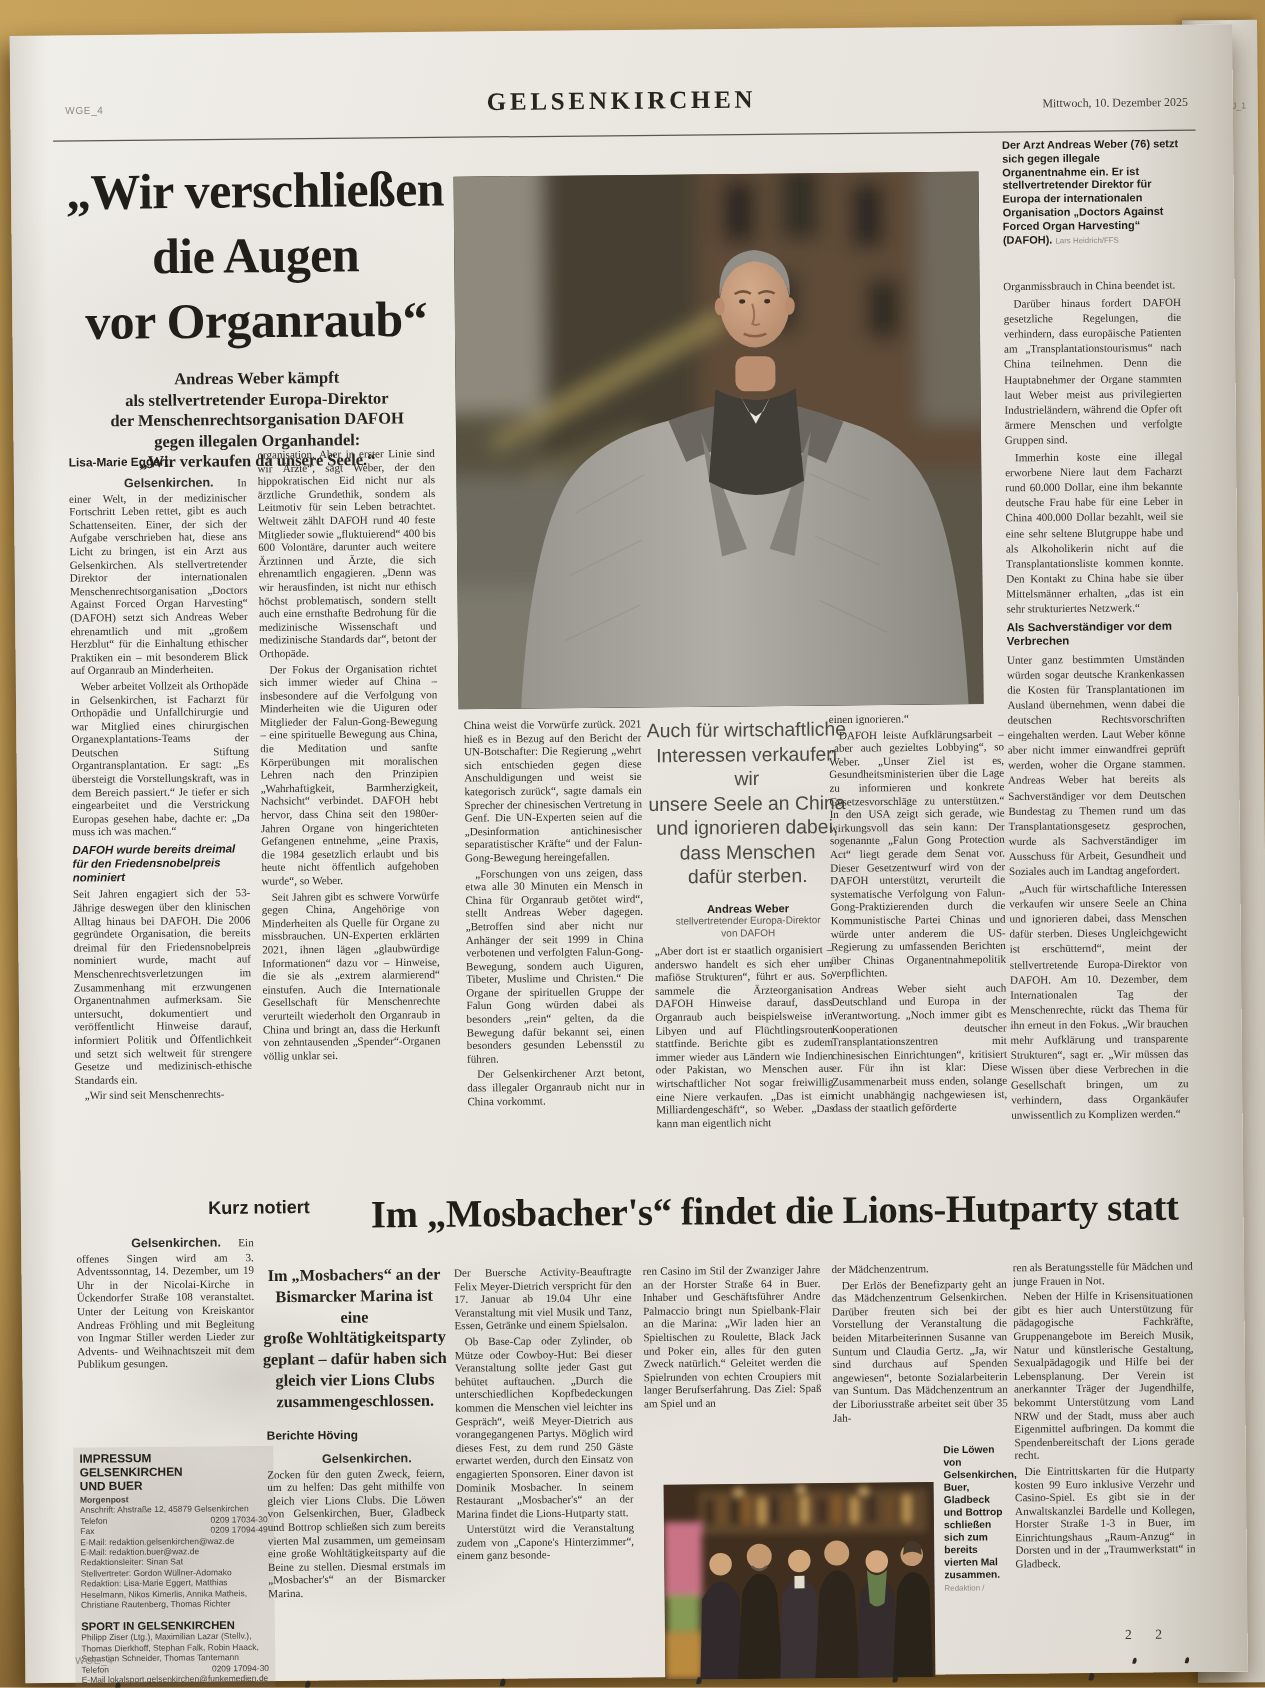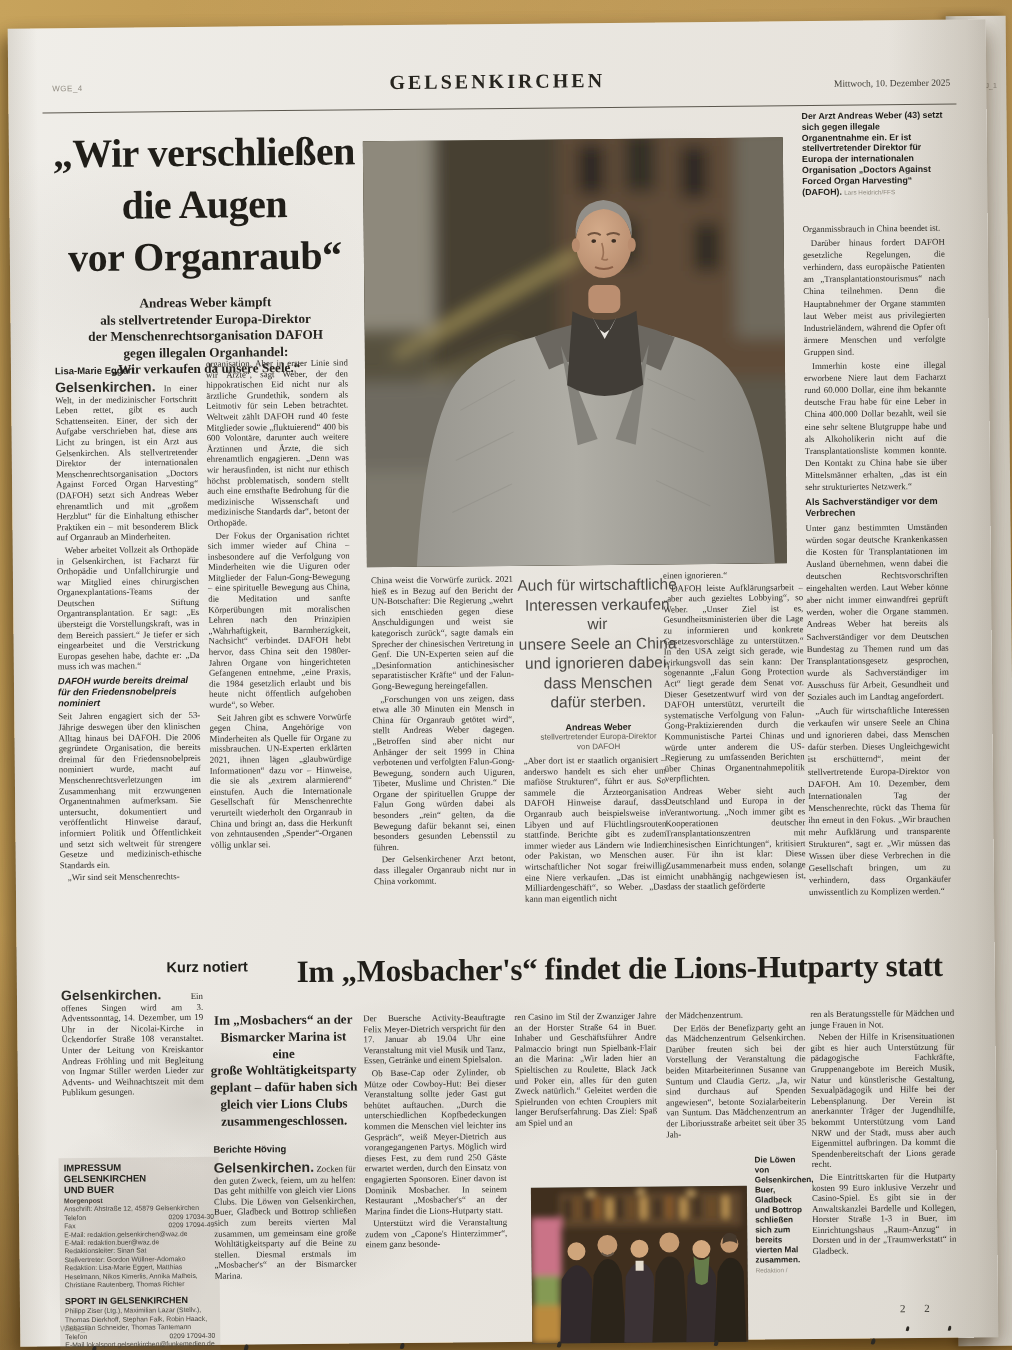--- a/index.html
+++ b/index.html
@@ -58,21 +58,21 @@
     font-size:40px;line-height:52px;font-weight:600;color:#201e19;letter-spacing:-.5px;}
   .deck1{left:34px;top:268px;width:322px;text-align:center;
     font-family:"Liberation Serif","DejaVu Serif",serif;
     font-size:13.2px;line-height:16.6px;font-weight:700;color:#26241f;}
   .byline{font-size:9.5px;font-weight:700;color:#22211d;}
   .bodycol{font-family:"Liberation Serif","DejaVu Serif",serif;
     font-size:8.9px;line-height:10.6px;text-align:justify;color:#2e2c27;
     overflow:hidden;hyphens:auto;}
   .bodycol p{margin:0 0 2px 0;}
   .bodycol p.ind{text-indent:8px;}
-  .lead{font-family:"Liberation Sans","DejaVu Sans",sans-serif;font-weight:700;font-size:14px;}
+  .lead{font-family:"Liberation Sans","DejaVu Sans",sans-serif;font-weight:700;font-size:10px;margin-left:44px;}
   .subhead{font-family:"Liberation Sans","DejaVu Sans",sans-serif;
     font-weight:700;font-style:italic;font-size:9.2px;line-height:10.8px;
     text-align:left;margin:4px 0 3px 0;color:#201f1b;}
   .photo-frame{overflow:hidden;background:#4a4538;}
   .cap{font-size:8.8px;line-height:10.8px;font-weight:700;color:#1f1e1a;text-align:left;}
   .credit{font-size:6.3px;font-weight:400;color:#8e897e;}
   .pq{text-align:center;color:#4b4945;font-size:15.5px;line-height:19.5px;}
   .pq-name{text-align:center;font-size:9px;font-weight:700;color:#26251f;margin-top:10px;}
   .pq-role{text-align:center;font-size:8px;color:#5b574e;line-height:10px;}
   
@@ -188,21 +188,21 @@
         <path d="M243,96 q7,-4 13,0" stroke="#70523d" stroke-width="2" fill="none"></path>
         <ellipse cx="230" cy="102" rx="2.4" ry="1.8" fill="#3d2f24"></ellipse>
         <ellipse cx="250" cy="102" rx="2.4" ry="1.8" fill="#3d2f24"></ellipse>
         <path d="M238,104 q3,10 0,16 q3,2 6,0" stroke="#9a7054" stroke-width="1.6" fill="none"></path>
         <path d="M231,128 q9,4 18,0" stroke="#8a5f46" stroke-width="2" fill="none"></path>
       </g>
     </svg>
   </div>
 
   <div class="abs cap" style="left:793px;top:90px;width:142px;">
-    <span>Der Arzt Andreas Weber (43) setzt sich gegen illegale Organentnahme ein. Er ist stellvertretender Direktor für Europa der internationalen Organisation „Doctors Against Forced Organ Harvesting“ (DAFOH).</span>
+    <span>Der Arzt Andreas Weber (76) setzt sich gegen illegale Organentnahme ein. Er ist stellvertretender Direktor für Europa der internationalen Organisation „Doctors Against Forced Organ Harvesting“ (DAFOH).</span>
     <span class="credit">Lars Heidrich/FFS</span>
   </div>
 
   <div class="abs bodycol" style="left:793px;top:202px;width:142px;height:720px;line-height:12.1px;">
     <p>Organmissbrauch in China beendet ist.</p>
     <p class="ind">Darüber hinaus fordert DAFOH gesetzliche Regelungen, die verhindern, dass europäische Patienten am „Transplantationstourismus“ nach China teilnehmen. Denn die Hauptabnehmer der Organe stammten laut Weber meist aus privilegierten Industrieländern, während die Opfer oft ärmere Menschen und verfolgte Gruppen sind.</p>
     <p class="ind">Immerhin koste eine illegal erworbene Niere laut dem Facharzt rund 60.000 Dollar, eine ihm bekannte deutsche Frau habe für eine Leber in China 400.000 Dollar bezahlt, weil sie eine sehr seltene Blutgruppe habe und als Alkoholikerin nicht auf die Transplantationsliste kommen konnte. Den Kontakt zu China habe sie über Mittelsmänner erhalten, „das ist ein sehr strukturiertes Netzwerk.“</p>
     <div class="subhead" style="font-style:normal;">Als Sachverständiger vor dem Verbrechen</div>
     <p>Unter ganz bestimmten Umständen würden sogar deutsche Krankenkassen die Kosten für Transplantationen im Ausland übernehmen, wenn dabei die deutschen Rechtsvorschriften eingehalten werden. Laut Weber könne aber nicht immer einwandfrei geprüft werden, woher die Organe stammen. Andreas Weber hat bereits als Sachverständiger vor dem Deutschen Bundestag zu Themen rund um das Transplantationsgesetz gesprochen, wurde als Sachverständiger im Ausschuss für Arbeit, Gesundheit und Soziales auch im Landtag angefordert.</p>
     <p class="ind">„Auch für wirtschaftliche Interessen verkaufen wir unsere Seele an China und ignorieren dabei, dass Menschen dafür sterben. Dieses Ungleichgewicht ist erschütternd“, meint der stellvertretende Europa-Direktor von DAFOH. Am 10. Dezember, dem Internationalen Tag der Menschenrechte, rückt das Thema für ihn erneut in den Fokus. „Wir brauchen mehr Aufklärung und transparente Strukturen“, sagt er. „Wir müssen das Wissen über diese Verbrechen in die Gesellschaft bringen, um zu verhindern, dass Organkäufer unwissentlich zu Komplizen werden.“</p>

